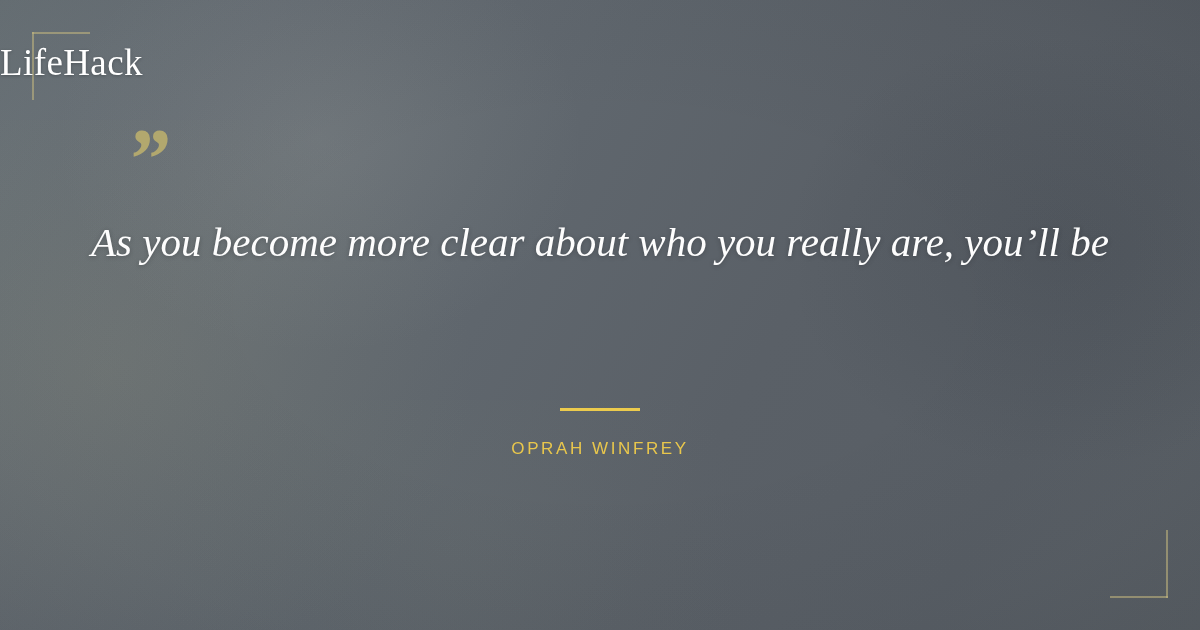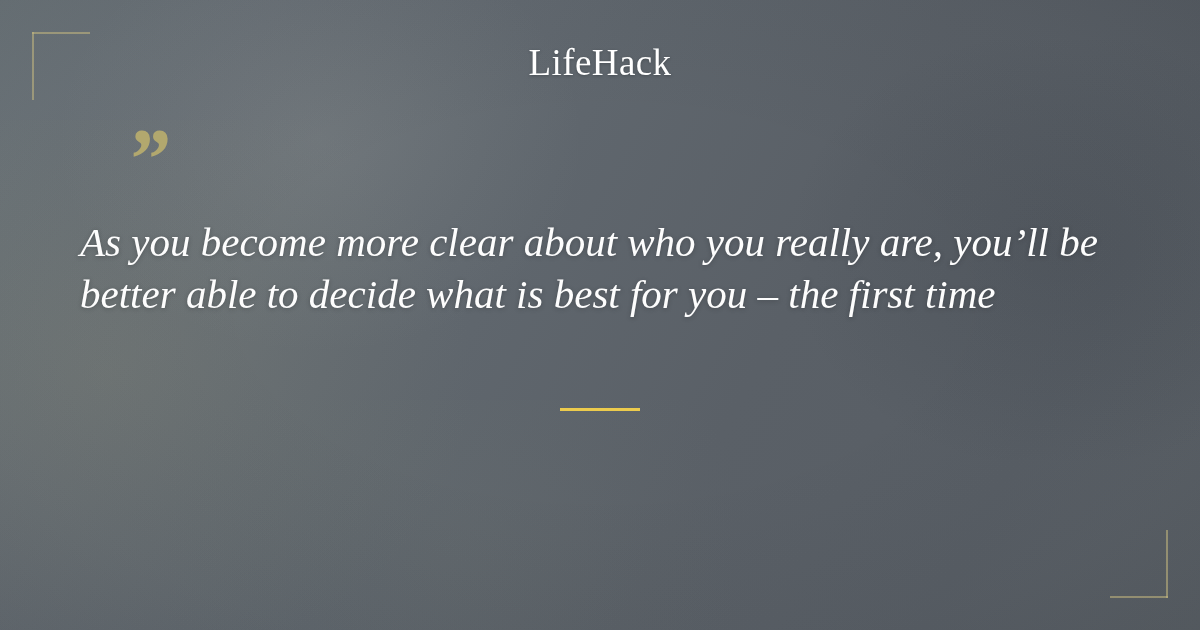--- a/index.html
+++ b/index.html
@@ -100,21 +100,21 @@
   .corner-br { right: 32px; bottom: 32px; }
   .corner-br .h { right: 0; bottom: 0; width: 58px; height: 2px; }
   .corner-br .v { right: 0; bottom: 0; width: 2px; height: 68px; }
 
   
   .logo {
     position: absolute;
     top: 41px;
     left: 0;
     width: 1200px;
-    text-align: center;
+    text-align: left;
     font-family: "Liberation Serif", "DejaVu Serif", serif;
     font-size: 37px;
     font-weight: 400;
     letter-spacing: 0.4px;
     color: #ffffff;
     text-shadow: 0 1px 3px rgba(30,34,38,0.35);
   }
 
   
   .quote-mark {
@@ -130,21 +130,21 @@
     opacity: 0.92;
     user-select: none;
   }
 
   
   .quote {
     position: absolute;
     left: 80px;
     top: 216px;
     width: 1040px;
-    text-align: left;
+    text-align: center;
     font-family: "Liberation Serif", "DejaVu Serif", serif;
     font-style: italic;
     font-size: 41px;
     line-height: 52px;
     color: #fdfdfd;
     text-shadow: 0 1px 4px rgba(34,38,42,0.34);
   }
 
   
   .divider {
@@ -192,19 +192,19 @@
     <span class="h"></span>
     <span class="v"></span>
   </div>
 
   <div class="logo">LifeHack</div>
 
   <div class="quote-mark">”</div>
 
   <div class="quote">
     <div>As you become more clear about who you really are, you’ll be</div>
-    <div>better able to decide what is best for you – the first time</div>
   </div>
 
   <div class="divider"></div>
 
+  <div class="author">OPRAH WINFREY</div>
 
 </div>
 
 </body></html>

